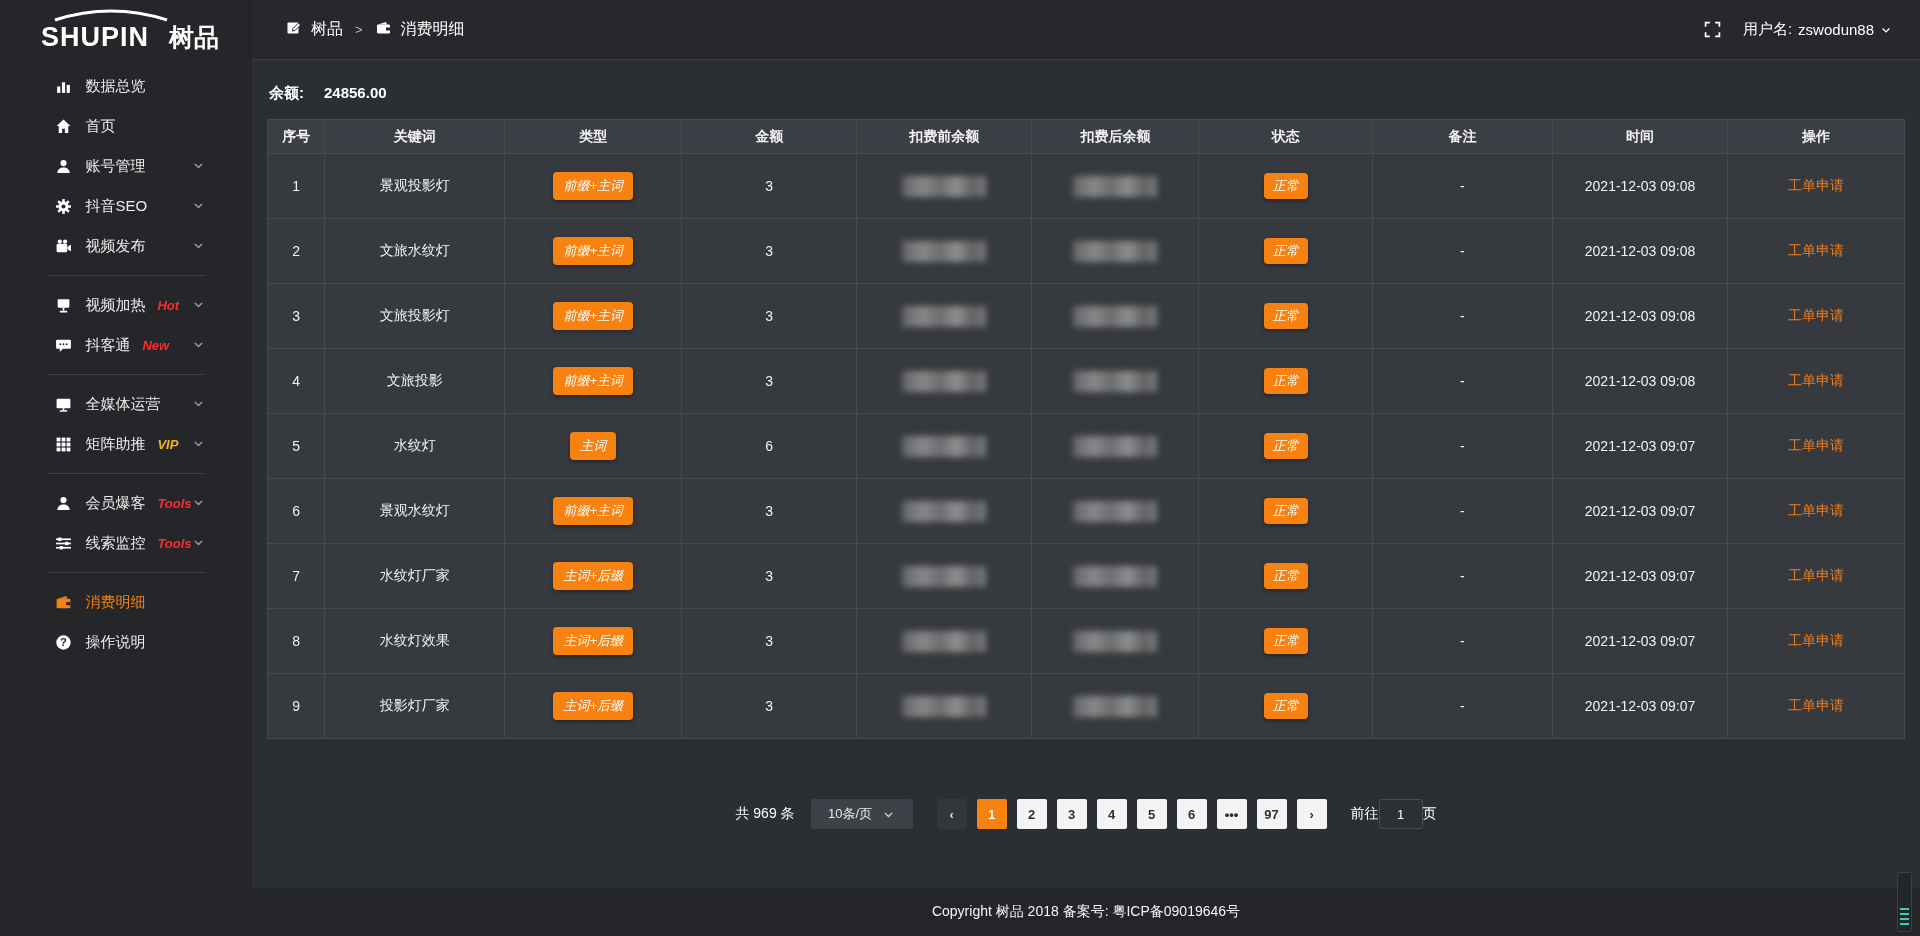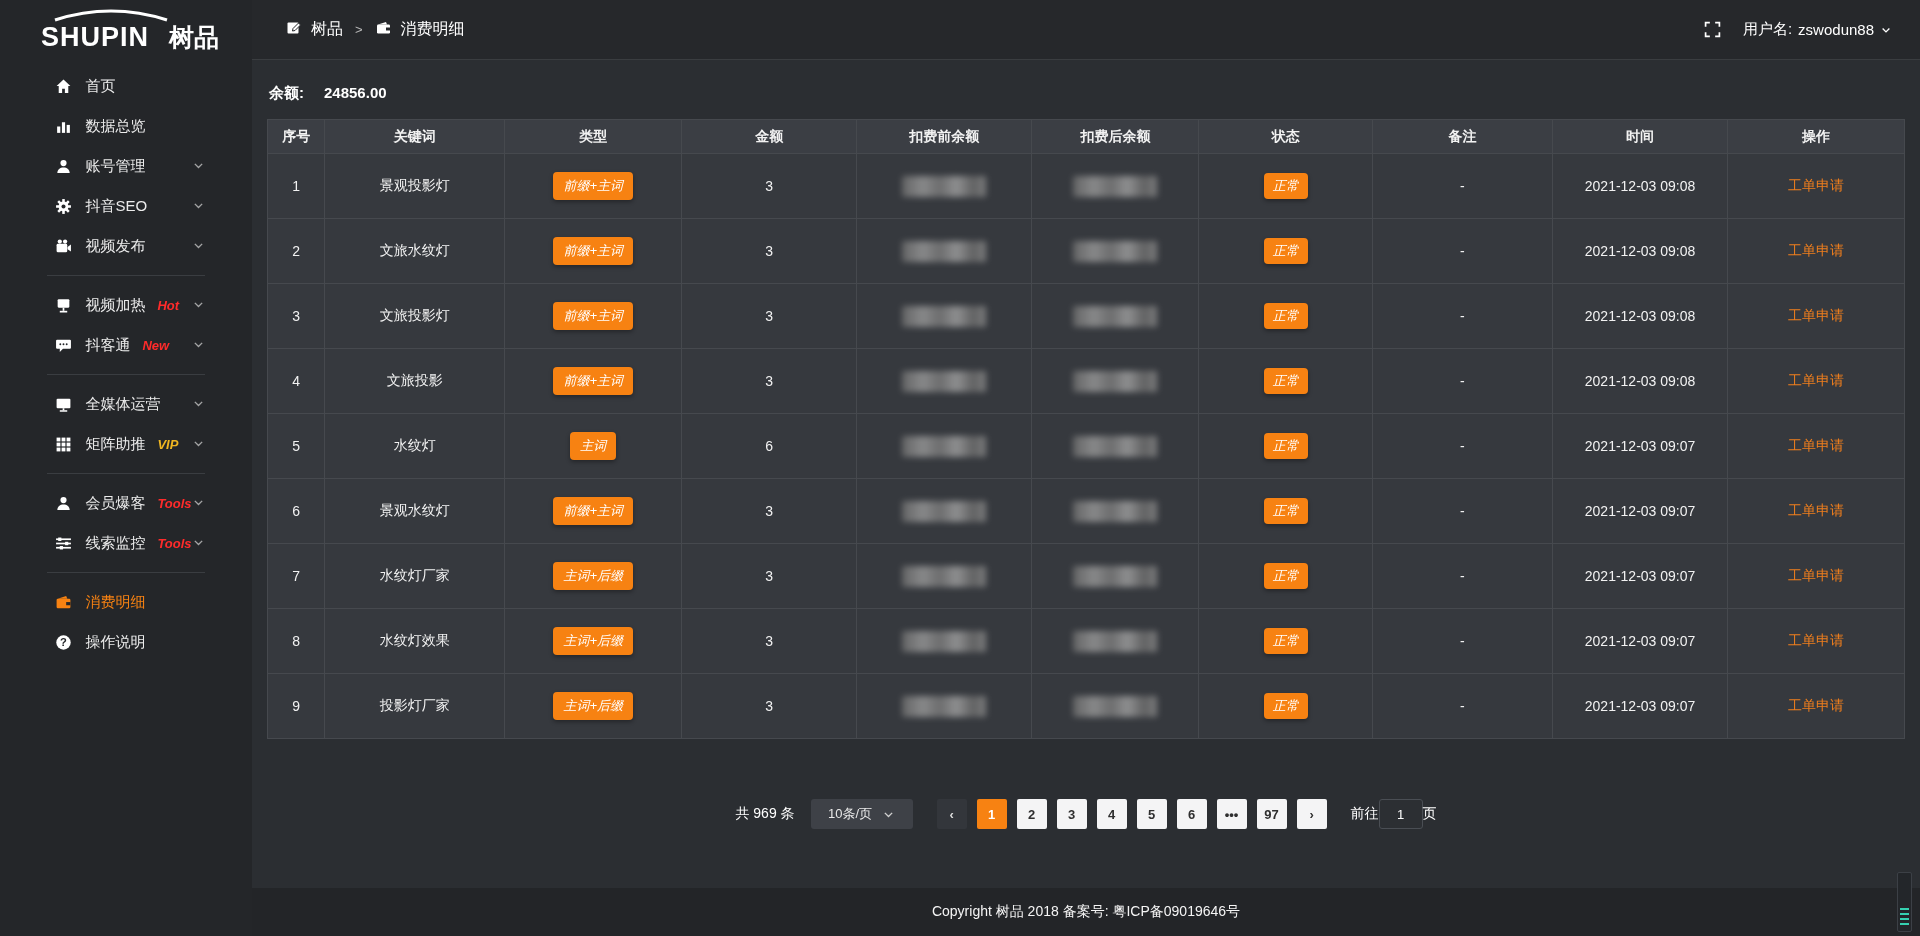--- a/index.html
+++ b/index.html
@@ -75,34 +75,34 @@
       <svg width="190" height="46" viewBox="0 0 190 46">
         <path d="M14 12 Q70 -6 126 12" fill="none" stroke="#ffffff" stroke-width="3.2"></path>
         <text x="0" y="38" fill="#ffffff" font-size="27" font-weight="bold" letter-spacing="1">SHUPIN</text>
         <text x="128" y="38" fill="#ffffff" font-size="25" font-weight="bold">树品</text>
       </svg>
     </div>
     <nav class="side-nav" id="side-nav">
         <div class="side-item">
           <span class="mi">
             <svg width="17" height="17" viewBox="0 0 16 16">
-              <path d="M8 1.5 14.5 7.5 H12.5 V14 H9.3 V10.2 H6.7 V14 H3.5 V7.5 H1.5Z" fill="#fff"></path>
-            </svg>
-          </span>
-          <span class="lbl">首页</span>
-        </div>
-        <div class="side-item">
-          <span class="mi">
-            <svg width="17" height="17" viewBox="0 0 16 16">
               <rect x="2" y="8" width="3" height="6" fill="#fff"></rect>
               <rect x="6.5" y="4" width="3" height="10" fill="#fff"></rect>
               <rect x="11" y="6.5" width="3" height="7.5" fill="#fff"></rect>
             </svg>
           </span>
           <span class="lbl">数据总览</span>
+        </div>
+        <div class="side-item">
+          <span class="mi">
+            <svg width="17" height="17" viewBox="0 0 16 16">
+              <path d="M8 1.5 14.5 7.5 H12.5 V14 H9.3 V10.2 H6.7 V14 H3.5 V7.5 H1.5Z" fill="#fff"></path>
+            </svg>
+          </span>
+          <span class="lbl">首页</span>
         </div>
         <div class="side-item">
           <span class="mi">
             <svg width="17" height="17" viewBox="0 0 16 16">
               <circle cx="8" cy="4.8" r="2.9" fill="#fff"></circle>
               <path d="M2.2 14 C2.2 10.8 4.8 8.9 8 8.9 C11.2 8.9 13.8 10.8 13.8 14Z" fill="#fff"></path>
             </svg>
           </span>
           <span class="lbl">账号管理</span>
           <span class="chev"><svg width="13" height="13" viewBox="0 0 16 16" fill="none" stroke="#cfcfcf" stroke-width="1.7">

